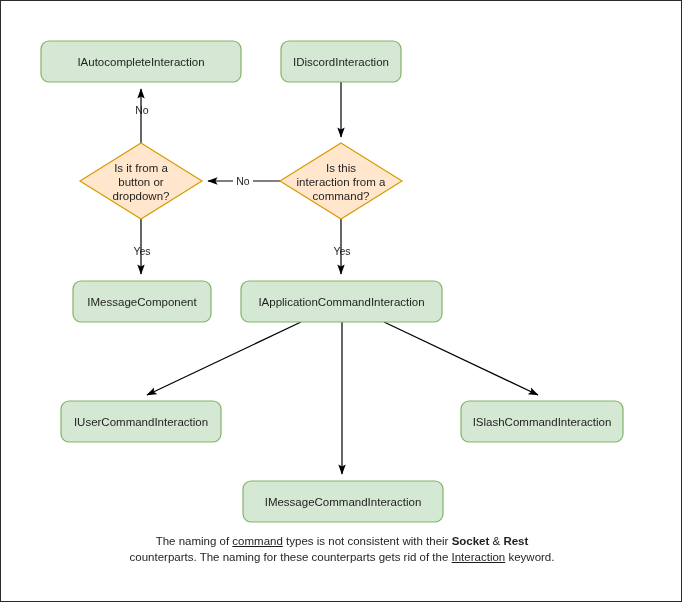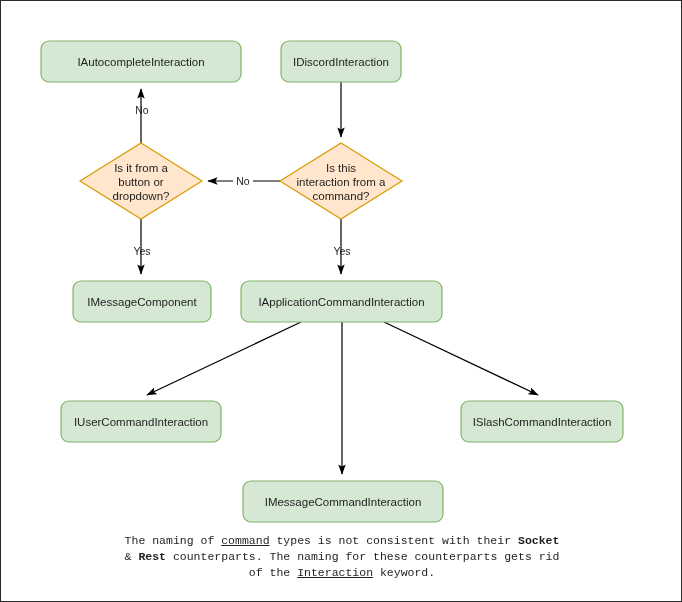--- a/index.html
+++ b/index.html
@@ -61,21 +61,21 @@
   }
   .diamond-shape {
     stroke-width: 1.2;
   }
   #footer-note {
     position: absolute;
     left: 120px;
     top: 532px;
     width: 442px;
     text-align: center;
-    font-family: Liberation Mono, monospace;
+    font-family: Liberation Sans, sans-serif;
     font-size: 11.5px;
     line-height: 16px;
     color: #1f1f1f;
   }
   #footer-note .u { text-decoration: underline; }
   #footer-note .b { font-weight: bold; }
 </style>
 </head>
 <body>
 

